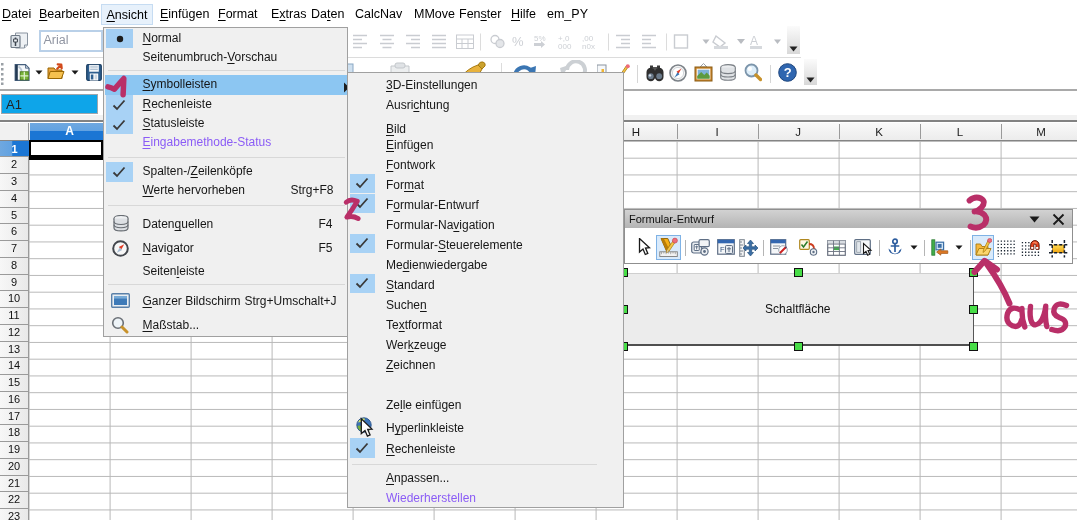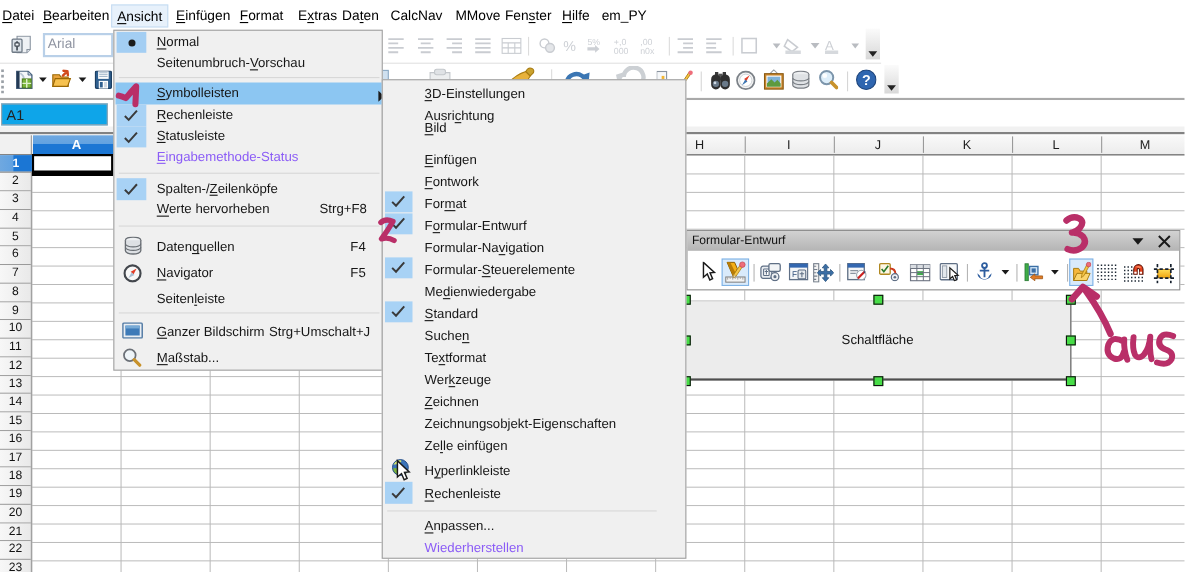--- a/index.html
+++ b/index.html
@@ -379,21 +379,21 @@
 
   <svg class="abs" style="left:7px;top:288px;" width="18" height="18" viewBox="0 0 18 18">
     <circle cx="7" cy="7" r="5.3" fill="#eef4f8" stroke="#6b7077" stroke-width="1.6"></circle>
     <path d="M11 11 L16 16" stroke="#c8922b" stroke-width="3" stroke-linecap="round"></path>
   </svg>
   <div class="mtext" style="left:39px;top:290.5px;"><u>M</u>aßstab...</div>
 </div>
 <div class="abs menu" id="submenu" style="left:347px;top:72px;width:277px;height:435.5px;z-index:41;">
   <div class="mtext" style="left:38px;top:5.3px;"><u>3</u>D-Einstellungen</div>
   <div class="mtext" style="left:38px;top:25.3px;">Ausri<u>c</u>htung</div>
-  <div class="mtext" style="left:38px;top:36px;"><u>B</u>ild</div>
+  <div class="mtext" style="left:38px;top:49px;"><u>B</u>ild</div>
   <div class="mtext" style="left:38px;top:65.3px;"><u>E</u>infügen</div>
   <div class="mtext" style="left:38px;top:85.3px;"><u>F</u>ontwork</div>
   <div class="chk" style="left:2px;top:100.8px;width:25px;height:19px;"></div>
   <svg class="abs" style="left:7px;top:104.3px;" width="14" height="12">
       <path d="M1.5 6.5 L5 10 L12.5 1.5" fill="none" stroke="#3a3a3a" stroke-width="1.8"></path>
     </svg>
   <div class="mtext" style="left:38px;top:105.3px;">For<u>m</u>at</div>
   <div class="chk" style="left:2px;top:120.8px;width:25px;height:19px;"></div>
   <svg class="abs" style="left:7px;top:124.3px;" width="14" height="12">
       <path d="M1.5 6.5 L5 10 L12.5 1.5" fill="none" stroke="#3a3a3a" stroke-width="1.8"></path>
@@ -408,21 +408,20 @@
   <div class="mtext" style="left:38px;top:185.3px;">Me<u>d</u>ienwiedergabe</div>
   <div class="chk" style="left:2px;top:200.8px;width:25px;height:19px;"></div>
   <svg class="abs" style="left:7px;top:204.3px;" width="14" height="12">
       <path d="M1.5 6.5 L5 10 L12.5 1.5" fill="none" stroke="#3a3a3a" stroke-width="1.8"></path>
     </svg>
   <div class="mtext" style="left:38px;top:205.3px;"><u>S</u>tandard</div>
   <div class="mtext" style="left:38px;top:225.3px;">Suche<u>n</u></div>
   <div class="mtext" style="left:38px;top:245.3px;">Te<u>x</u>tformat</div>
   <div class="mtext" style="left:38px;top:265.3px;">Wer<u>k</u>zeuge</div>
   <div class="mtext" style="left:38px;top:285.3px;"><u>Z</u>eichnen</div>
-  <div class="mtext" style="left:38px;top:305.3px;">Zeichnungsobjekt-Eigenschaften</div>
   <div class="mtext" style="left:38px;top:325.3px;">Ze<u>l</u>le einfügen</div>
   <svg class="abs" style="left:8px;top:344px;" width="16" height="16" viewBox="0 0 16 16">
     <circle cx="8" cy="8" r="7.2" fill="#3b74b8"></circle>
     <path d="M1.5 5.5 q1.5 -3.5 5 -4.3 q3.5 -0.5 2 1.8 q-1.5 1.8 -3.8 2.1 q-2.4 0.3 -3.2 0.4 Z" fill="#d3e46e"></path>
     <path d="M1 9 q2.5 -1 4.5 0.3 q1.8 1.5 0.8 3.4 q-0.8 1.6 -2.8 1.2 q-2 -1.5 -2.5 -4.9 Z" fill="#79b13e"></path>
     <path d="M10.5 11 q2.5 -0.6 3.8 1 q-0.8 2 -2.8 2.8 q-2 -0.5 -1 -3.8 Z" fill="#79b13e"></path>
     <circle cx="8" cy="8" r="7.2" fill="none" stroke="#26508a" stroke-width="0.9"></circle>
   </svg>
   <div class="mtext" style="left:38px;top:348.3px;">H<u>y</u>perlinkleiste</div>
   <div class="chk" style="left:2px;top:365.3px;width:25px;height:20px;"></div>

